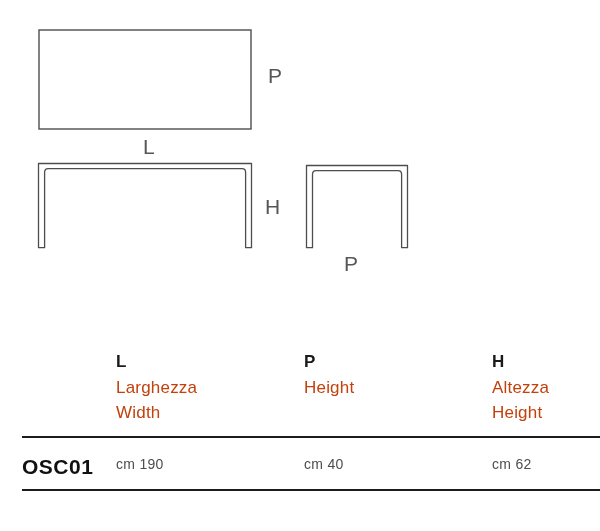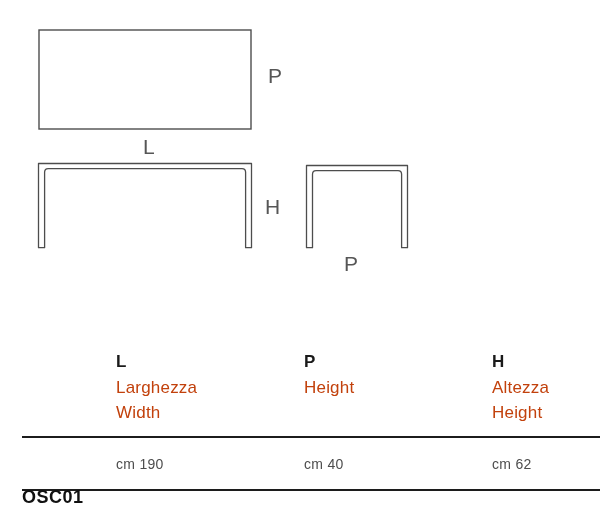--- a/index.html
+++ b/index.html
@@ -15,21 +15,21 @@
   
   .hcol{position:absolute;top:348px;display:flex;flex-direction:column;}
   .hcol-l{left:116px;} .hcol-p{left:304px;} .hcol-h{left:492px;}
   .hkey{font-size:17px;font-weight:700;color:#1a1a1a;line-height:27px;letter-spacing:0.3px;}
   .hsub{font-size:17px;font-weight:400;color:#c2410c;line-height:25px;letter-spacing:0.2px;}
   
   .rule{position:absolute;left:22px;right:0;height:2px;background:#1c1c1c;}
   .rule-top{top:436px;}
   .rule-bottom{top:489px;}
   
-  .model-cell{position:absolute;left:22px;top:455px;font-size:18px;font-weight:700;color:#111;letter-spacing:0.5px;margin-top:32px;}
+  .model-cell{position:absolute;left:22px;top:455px;font-size:21px;font-weight:700;color:#111;letter-spacing:0.5px;}
   .val-cell{position:absolute;top:456px;font-size:14px;font-weight:400;color:#4d4d4d;letter-spacing:0.3px;}
   .val-l{left:116px;} .val-p{left:304px;} .val-h{left:492px;}
 </style>
 </head>
 <body>
 
 <div class="canvas">
 
   <svg class="diagram" width="600" height="300" viewBox="0 0 600 300">
 

